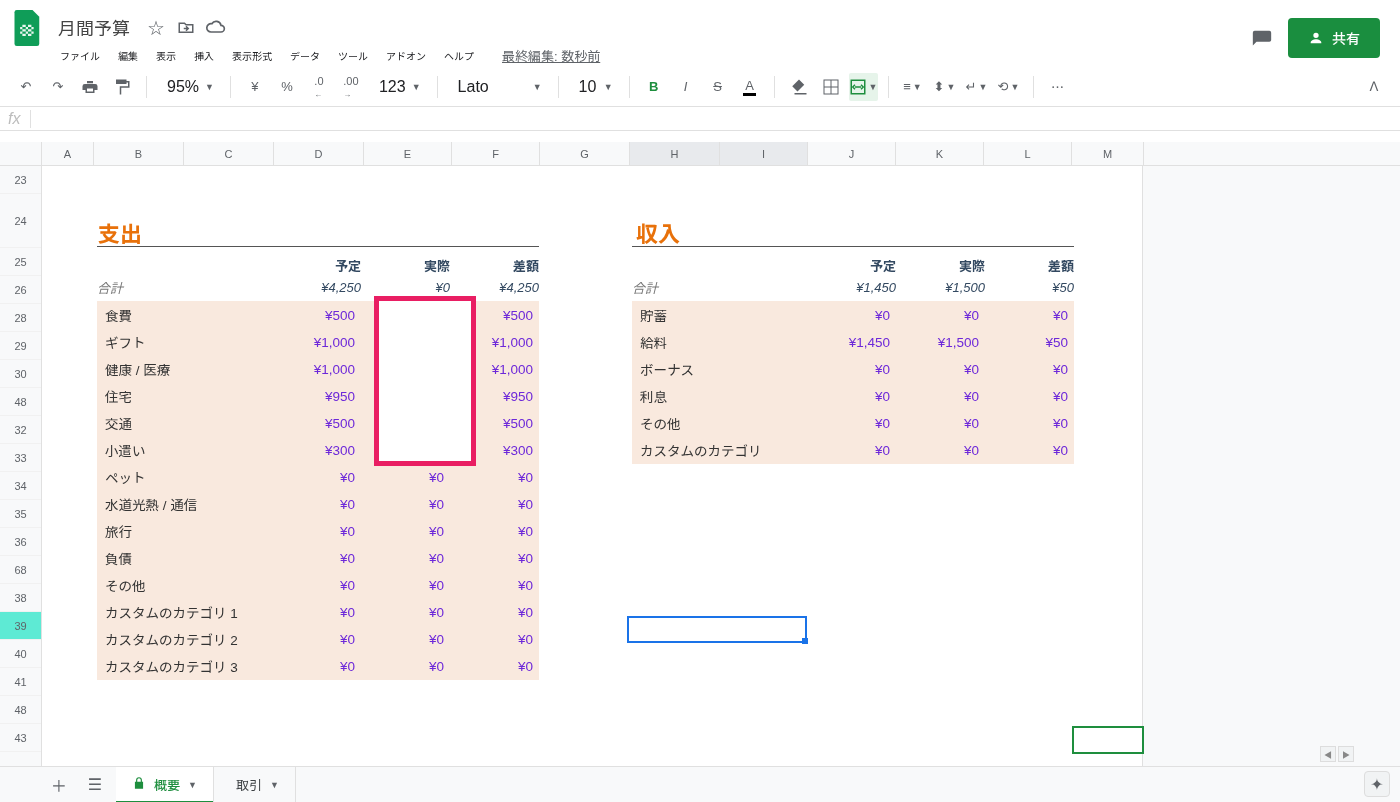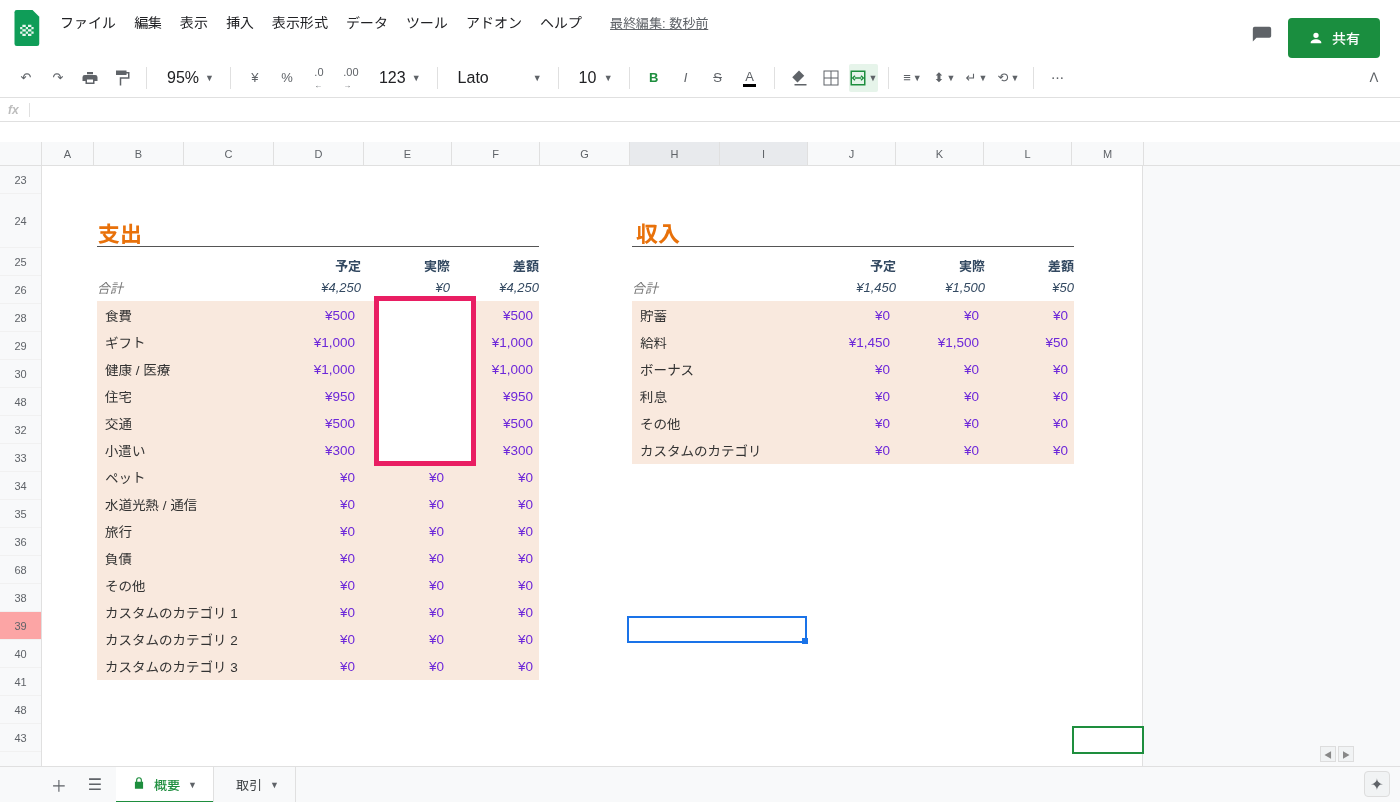--- a/index.html
+++ b/index.html
@@ -6,45 +6,45 @@
     body { width:1400px; height:802px; background:#fff; overflow:hidden; position:relative; color:#202124; }
     
     .hdr { display:flex; align-items:flex-start; padding:8px 12px 0 8px; }
     .logo { width:40px; height:40px; display:flex; align-items:center; justify-content:center; }
     .logo svg { width:28px; height:36px; }
     .title-block { flex:1; padding-left:4px; }
     .title-row { display:flex; align-items:center; gap:10px; padding:4px 0 2px; }
     .doc-title { font-size:18px; color:#444; padding:2px 6px; }
     .title-ic { width:20px; height:20px; color:#5f6368; display:flex; align-items:center; justify-content:center; cursor:pointer; }
     .menus { display:flex; gap:2px; align-items:center; }
-    .menu { padding:4px 8px; font-size:14px; color:#202124; border-radius:4px; cursor:pointer; }
+    .menu { padding:4px 8px; font-size:10px; color:#202124; border-radius:4px; cursor:pointer; }
     .last-edit { font-size:13px; color:#5f6368; text-decoration:underline; margin-left:18px; cursor:pointer; }
-    .hdr-right { display:flex; align-items:flex-start; gap:8px; padding-top:10px; padding-right:8px; }
+    .hdr-right { display:flex; align-items:flex-end; gap:8px; padding-top:10px; padding-right:8px; }
     .comment-btn { width:36px; height:36px; border-radius:50%; display:flex; align-items:center; justify-content:center; color:#5f6368; cursor:pointer; }
     .share-btn { background:#1a8e3f; color:#fff; border:none; border-radius:4px; padding:10px 20px; font-size:14px; font-weight:500; display:flex; align-items:center; gap:8px; cursor:pointer; }
     
     .toolbar { height:40px; border-bottom:1px solid #e0e0e0; display:flex; align-items:center; padding:0 12px; gap:4px; }
     .tbtn { min-width:28px; height:28px; display:flex; align-items:center; justify-content:center; color:#5f6368; border-radius:2px; cursor:pointer; font-size:13px; }
     .tsep { width:1px; height:22px; background:#e0e0e0; margin:0 6px; }
     .tsel { padding:0 6px 0 10px; display:flex; gap:6px; align-items:center; cursor:pointer; }
     .tdown { font-size:9px; color:#5f6368; }
     .bold { font-weight:bold; color:#1e8e3e; }
     .cellwrap-active { background:#e6f4ea; color:#1e8e3e; border-radius:2px; }
     .tb-right { margin-left:auto; }
     
     .fbar { height:24px; border-bottom:1px solid #e0e0e0; display:flex; align-items:center; padding:0 8px; }
-    .fx { font-style:italic; color:#bdbdbd; font-size:12px; padding-right:10px; border-right:1px solid #e0e0e0;font-weight:bold; }
+    .fx { font-style:italic; color:#bdbdbd; font-size:16px; padding-right:10px; border-right:1px solid #e0e0e0; }
     .finput { flex:1; border:none; outline:none; padding:0 8px; font-size:13px; height:100%; }
     
     .grid { position:absolute; top:142px; left:0; right:0; bottom:36px; display:flex; overflow:hidden; }
     .rowhdrs { width:42px; background:#f8f9fa; border-right:1px solid #e0e0e0; }
     .rowhdrs .corner { height:24px; border-bottom:1px solid #e0e0e0; }
     .rowh { height:28px; text-align:center; font-size:11px; color:#5f6368; border-bottom:1px solid #f1f1f1; display:flex; align-items:center; justify-content:center; cursor:pointer; }
     .rowh.r24 { height:54px; }
-    .rowh.sel { background:#fca5a5; }
+    .rowh.sel { background:#5eead4; }
     .cols-area { flex:1; position:relative; }
     .colhdrs { display:flex; height:24px; background:#f8f9fa; border-bottom:1px solid #e0e0e0; }
     .colh { text-align:center; font-size:11px; color:#5f6368; border-right:1px solid #e0e0e0; display:flex; align-items:center; justify-content:center; cursor:pointer; }
     .colh.sel { background:#e8eaed; }
     .wA{width:52px} .wB{width:90px} .wC{width:90px} .wD{width:90px} .wE{width:88px} .wF{width:88px} .wG{width:90px} .wH{width:90px} .wI{width:88px} .wJ{width:88px} .wK{width:88px} .wL{width:88px} .wM{width:72px}
     .sheet-body { position:absolute; top:24px; left:0; right:0; bottom:0; overflow:hidden; }
     
     .content { position:relative; width:100%; height:100%; }
     .sec-title { font-size:22px; font-weight:bold; color:#e8710a; position:absolute; }
     .sec-title.exp { left:56px; top:50px; }
@@ -84,20 +84,35 @@
 <body>
 
 <div class="hdr">
   <div class="logo">
     <svg viewBox="0 0 24 32">
         <path fill="#0f9d58" d="M2 0h14l6 6v24a2 2 0 0 1-2 2H2a2 2 0 0 1-2-2V2a2 2 0 0 1 2-2z"></path>
         <path fill="#fff" d="M5 13h12v2H5zm0 4h12v2H5zm0 4h12v2H5zM5 13v10h2V13zm5 0v10h2V13zm5 0v10h2V13z" opacity=".9"></path>
       </svg>
   </div>
   <div class="title-block">
+    <div class="title-row">
+      <span class="doc-title">月間予算</span>
+      <span class="title-ic">☆</span>
+      <span class="title-ic">
+          <svg width="18" height="18" viewBox="0 0 24 24" fill="none" stroke="currentColor" stroke-width="2">
+            <path d="M3 7h7l2 2h9v10H3z"></path>
+            <path d="M12 11l3 3-3 3M9 14h6"></path>
+          </svg>
+        </span>
+      <span class="title-ic">
+          <svg width="20" height="14" viewBox="0 0 24 16" fill="none" stroke="currentColor" stroke-width="2">
+            <path d="M6 14a5 5 0 1 1 1-9.9A6 6 0 0 1 18 6a4 4 0 0 1 0 8H6z"></path>
+          </svg>
+        </span>
+    </div>
     <div class="menus">
       <span class="menu">ファイル</span>
       <span class="menu">編集</span>
       <span class="menu">表示</span>
       <span class="menu">挿入</span>
       <span class="menu">表示形式</span>
       <span class="menu">データ</span>
       <span class="menu">ツール</span>
       <span class="menu">アドオン</span>
       <span class="menu">ヘルプ</span>

